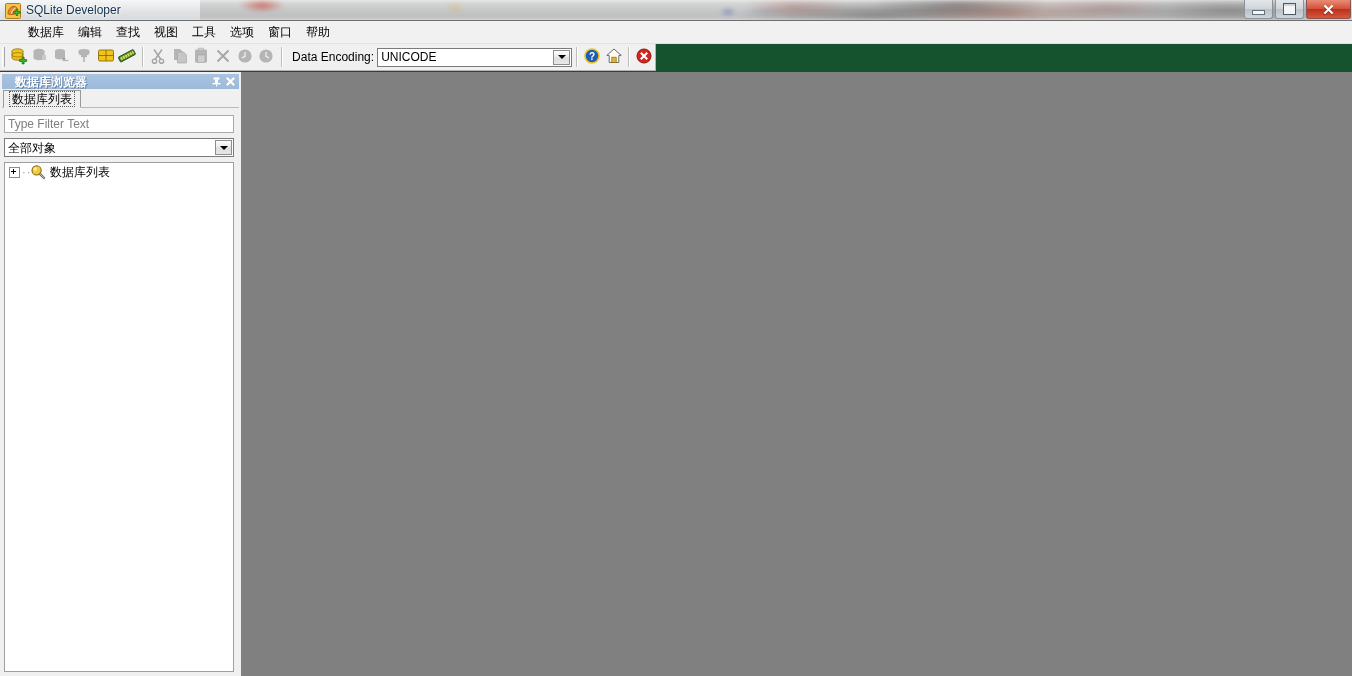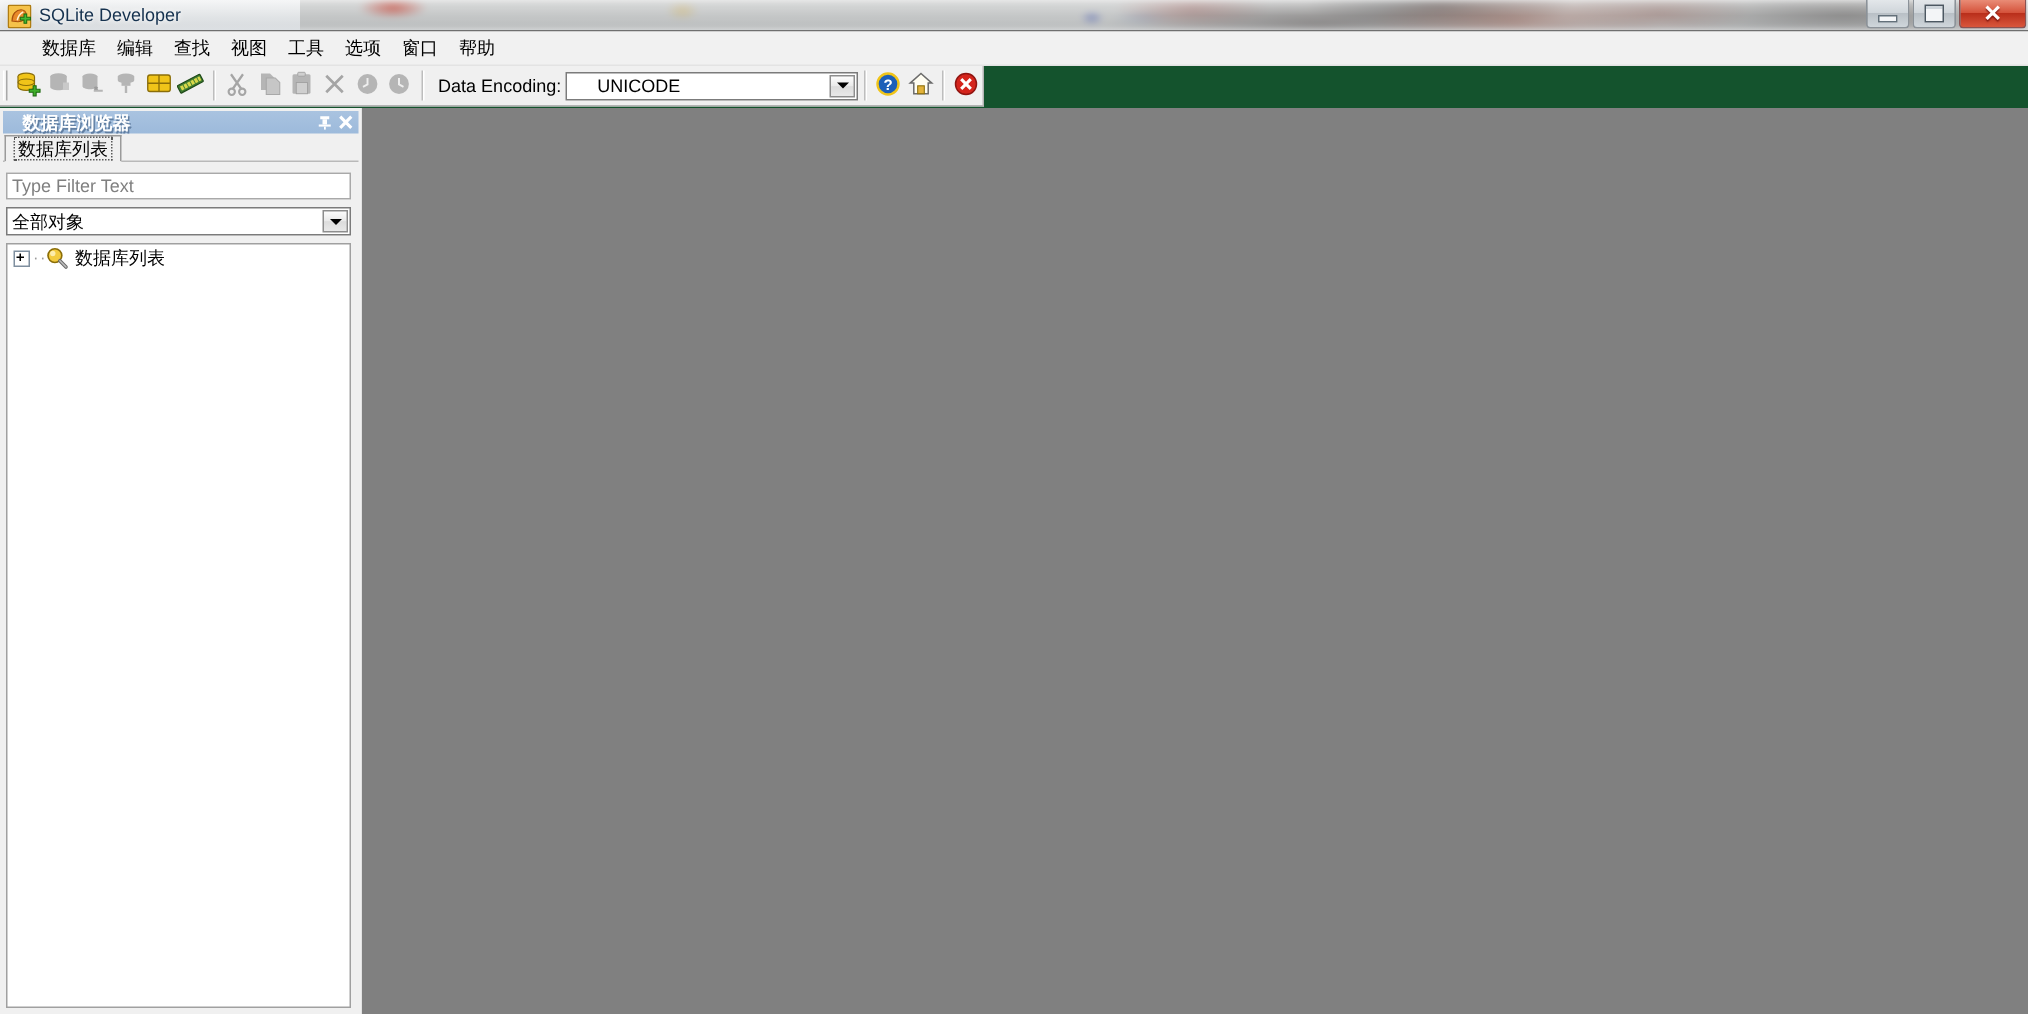--- a/index.html
+++ b/index.html
@@ -219,21 +219,21 @@
     height: 19px;
     border: 1px solid #7b7b7b;
     background: #ffffff;
     display: flex;
     align-items: center;
     box-sizing: border-box;
     position: relative;
     cursor: default;
   }
   #encoding-value {
-    padding-left: 20px;
+    padding-left: 3px;
     font-size: 12px;
     line-height: 16px;
     color: #000;
     font-family: "Liberation Sans", sans-serif;
   }
   .combo-arrow-btn {
     position: absolute;
     right: 1px; top: 1px;
     width: 17px; height: 15px;
     background: linear-gradient(to bottom, #fdfdfd, #eaeaea 48%, #dcdcdc 52%, #e8e8e8);

